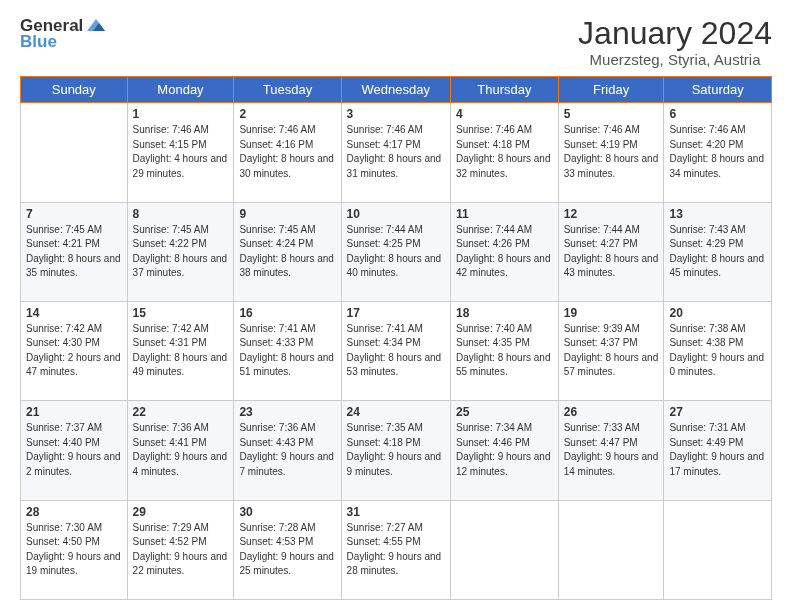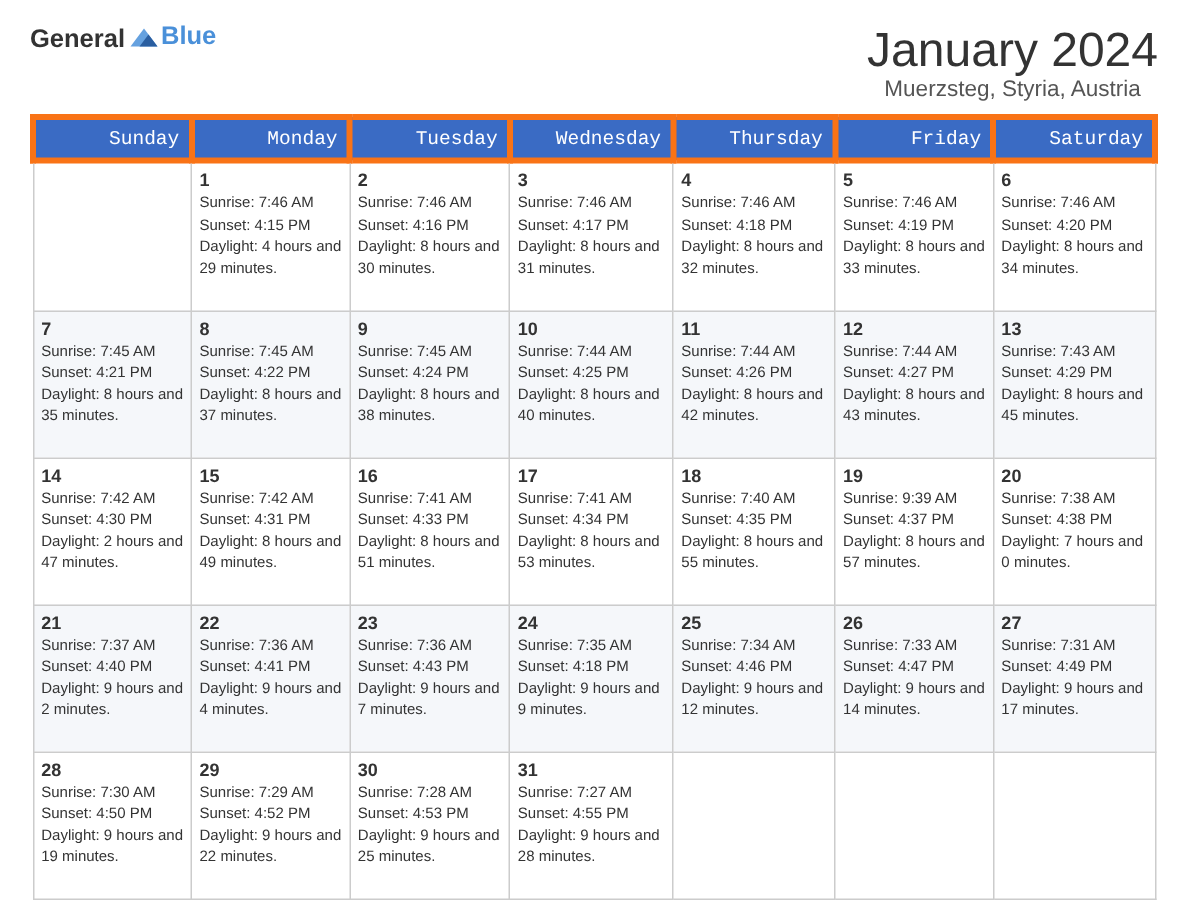--- a/index.html
+++ b/index.html
@@ -57,26 +57,25 @@
       color: #555;
     }
     .calendar-table {
       width: 100%;
       border-collapse: collapse;
       flex: 1;
     }
     .calendar-table th {
       background-color: #3a6bc4;
       color: #fff;
-      text-align: right;
+      text-align: center;
       padding: 5px 6px;
       font-size: 13px;
       font-weight: normal;
-      border: 4px solid #f97316;
-      font-family: Liberation Mono, monospace;
+      border: 1px solid #f97316;
     }
     .calendar-table td {
       border: 1px solid #ccc;
       vertical-align: top;
       padding: 4px 5px;
       font-size: 10.5px;
       color: #333;
       background: #fff;
       width: 113px;
       height: 80px;
@@ -98,21 +97,21 @@
     .empty-cell {
       background: #fff !important;
     }
   </style>
 </head>
 <body>
 
 <div class="page">
   <div class="header">
     <div class="logo">
-      <div style="display:flex;flex-direction:row;align-items:center;">
+      <div style="display:flex;flex-direction:column;align-items:flex-start;">
         <div style="display:flex;align-items:center;">
           <span class="logo-text-general">General</span>
           <svg class="logo-icon" viewBox="0 0 22 18" xmlns="http://www.w3.org/2000/svg">
             <polygon points="2,14 11,2 20,14" fill="#4a90d9" opacity="0.85"></polygon>
             <polygon points="8,14 14,6 20,14" fill="#2a5ea0"></polygon>
           </svg>
         </div>
         <span class="logo-text-blue" style="margin-top:-4px;">Blue</span>
       </div>
     </div>
@@ -291,21 +290,21 @@
           <span>Sunrise: 9:39 AM</span><br>
           <span>Sunset: 4:37 PM</span><br>
           <span>Daylight: 8 hours and 57 minutes.</span>
         </div>
       </td>
           <td>
         <span class="day-number">20</span>
         <div class="day-info">
           <span>Sunrise: 7:38 AM</span><br>
           <span>Sunset: 4:38 PM</span><br>
-          <span>Daylight: 7 hours and 0 minutes.</span>
+          <span>Daylight: 9 hours and 0 minutes.</span>
         </div>
       </td>
         </tr>
         <tr>
           <td>
         <span class="day-number">21</span>
         <div class="day-info">
           <span>Sunrise: 7:37 AM</span><br>
           <span>Sunset: 4:40 PM</span><br>
           <span>Daylight: 9 hours and 2 minutes.</span>

